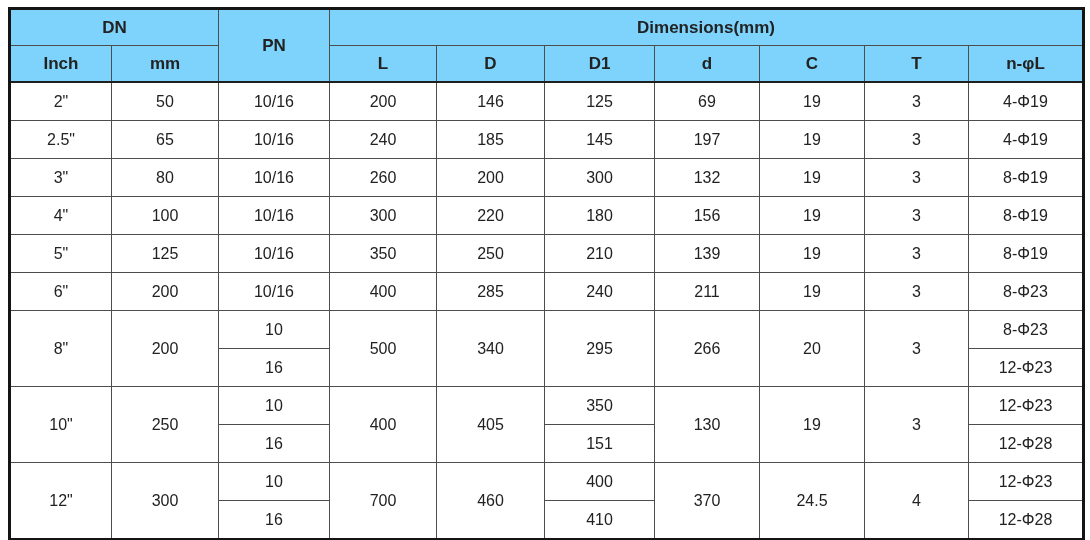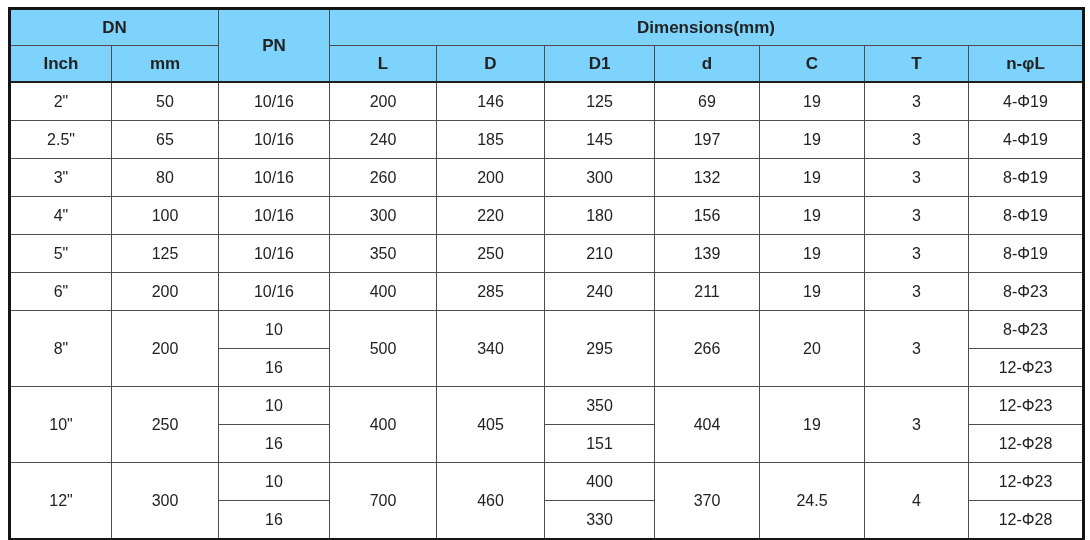--- a/index.html
+++ b/index.html
@@ -168,21 +168,21 @@
         <td>16</td>
         <td>12-Φ23</td>
       </tr>
       <tr>
         <td rowspan="2">10"</td>
         <td rowspan="2">250</td>
         <td>10</td>
         <td rowspan="2">400</td>
         <td rowspan="2">405</td>
         <td>350</td>
-        <td rowspan="2">404</td>
+        <td rowspan="2">130</td>
         <td rowspan="2">19</td>
         <td rowspan="2">3</td>
         <td>12-Φ23</td>
       </tr>
       <tr>
         <td>16</td>
         <td>151</td>
         <td>12-Φ28</td>
       </tr>
       <tr>
@@ -192,18 +192,18 @@
         <td rowspan="2">700</td>
         <td rowspan="2">460</td>
         <td>400</td>
         <td rowspan="2">370</td>
         <td rowspan="2">24.5</td>
         <td rowspan="2">4</td>
         <td>12-Φ23</td>
       </tr>
       <tr>
         <td>16</td>
-        <td>330</td>
+        <td>410</td>
         <td>12-Φ28</td>
       </tr>
     </tbody>
   </table>
 </div>
 
 </body></html>

